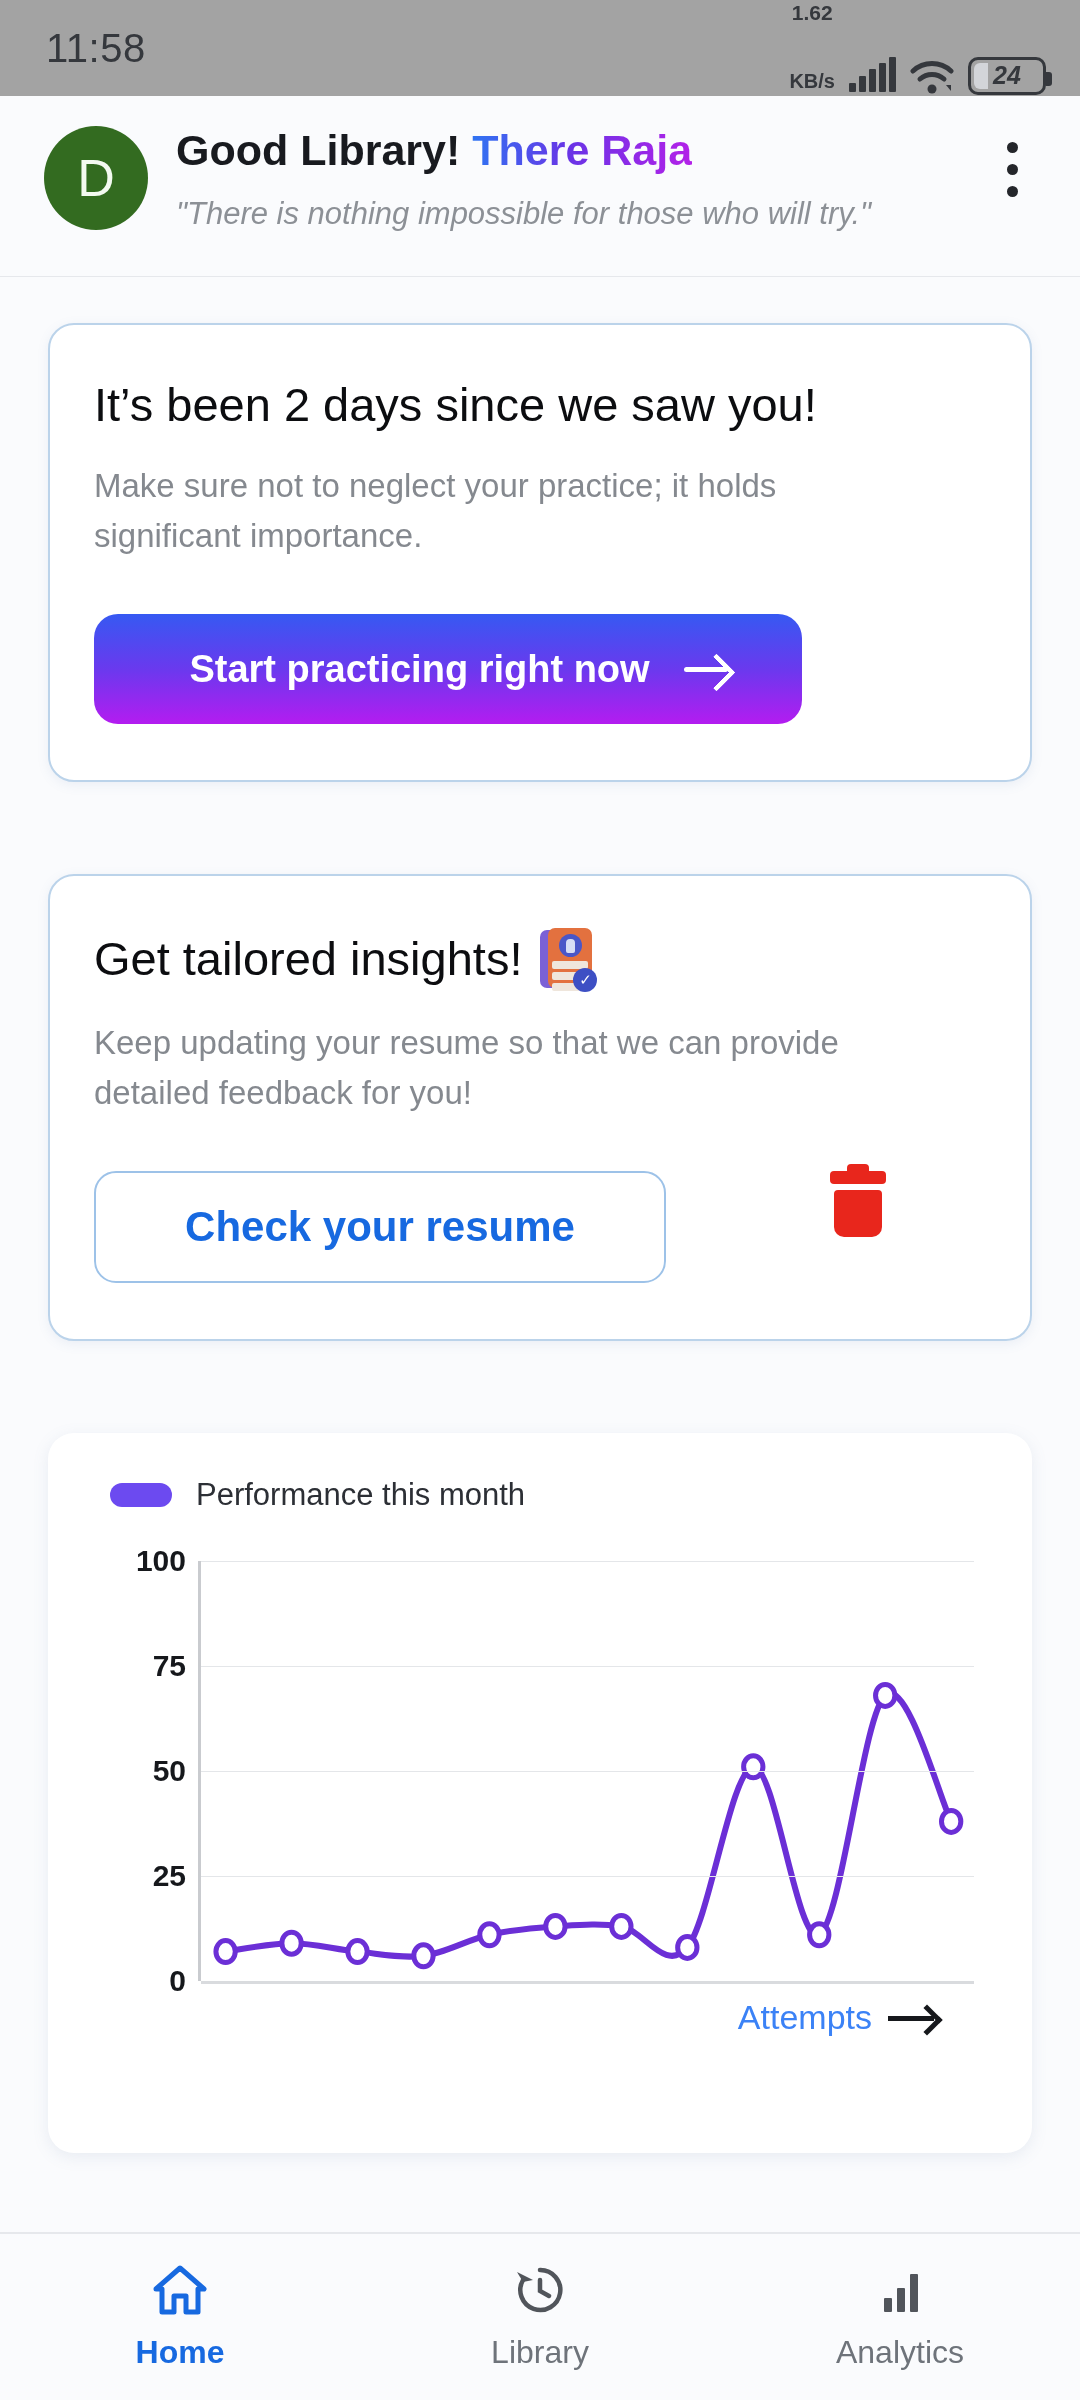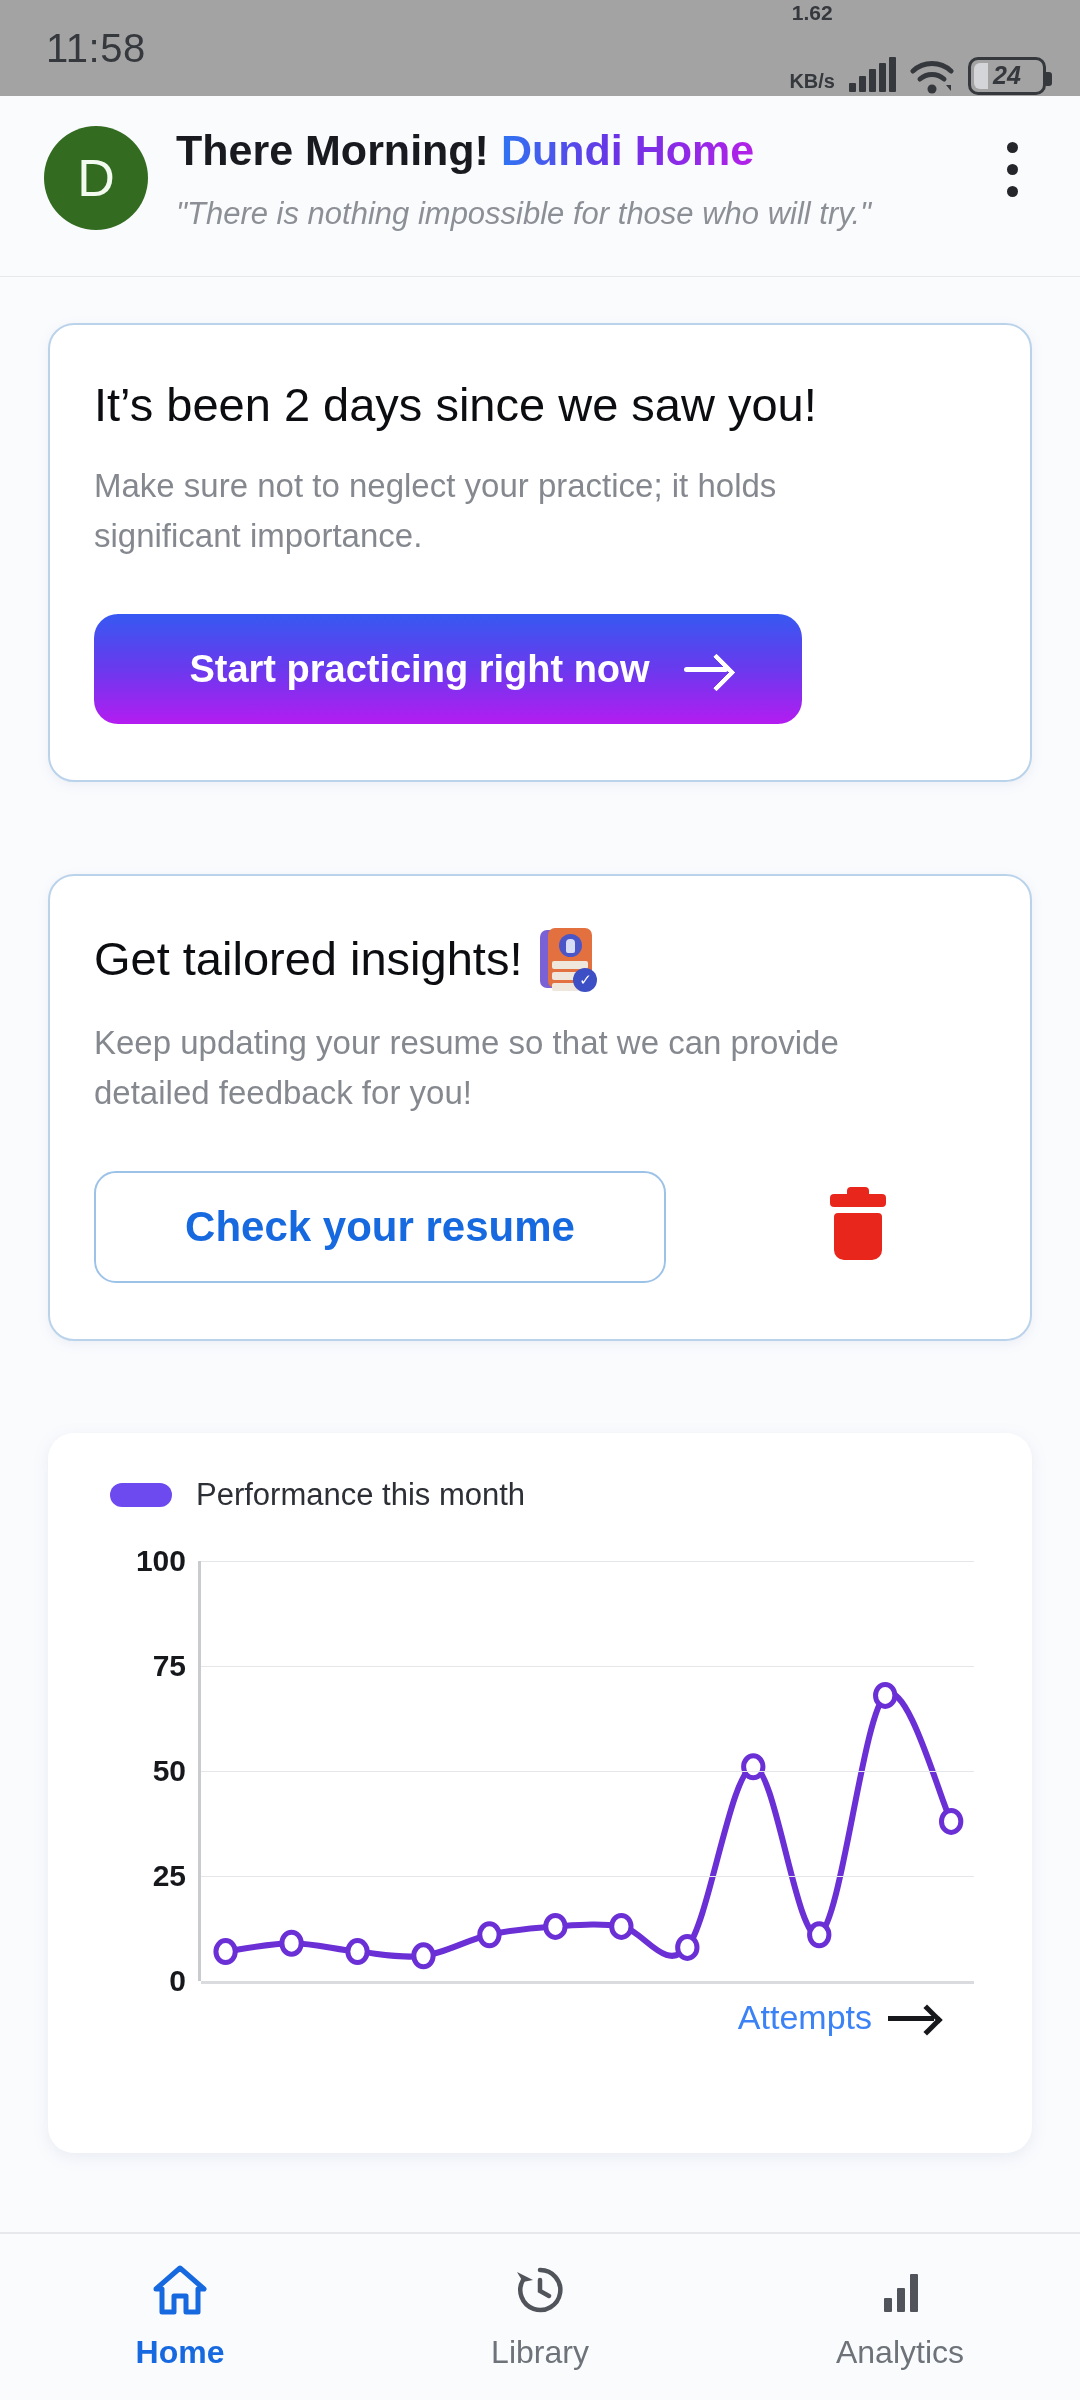--- a/index.html
+++ b/index.html
@@ -85,21 +85,21 @@
     font-family:"Liberation Sans", sans-serif;
     padding-left:25px;
   }
   .arrow-r{ width:48px; height:30px; position:relative; display:inline-block;}
   .arrow-r:before{content:""; position:absolute; left:0; top:13px; width:44px;height:5px;
                   background:#fff; border-radius:3px;}
   .arrow-r:after{content:""; position:absolute; right:2px; top:5px; width:22px;height:22px;
                  border-top:5px solid #fff; border-right:5px solid #fff;
                  transform:rotate(45deg); border-radius:2px;}
 
-  .row-actions{ margin-top:54px; display:flex; align-items:center; }
+  .row-actions{ margin-top:54px; display:flex; align-items:flex-start; }
   .btn-outline{
     height:112px; width:572px; border:2px solid #9DC2E8; border-radius:22px;
     background:#fff; color:#1769E0; font-size:42px; font-weight:bold;
     display:flex; align-items:center; justify-content:center;
     font-family:"Liberation Sans", sans-serif;
   }
   .trash{ margin-left:164px; width:56px; height:66px; position:relative;}
   .trash .lid{ position:absolute; top:0; left:0; width:56px; height:13px;
                background:#E8261C; border-radius:4px;}
   .trash .lid:before{content:""; position:absolute; left:17px; top:-7px;
@@ -192,22 +192,22 @@
       <div class="batt-fill"></div>
       <span>24</span>
     </div>
   </div>
 </div>
 
 <div class="header">
   <div class="avatar">D</div>
   <div class="head-text">
     <div class="greet">
-      <span>There Morning!</span>
-      <span class="name">Dundi Home</span>
+      <span>Good Library!</span>
+      <span class="name">There Raja</span>
     </div>
     <div class="quote">"There is nothing impossible for those who will try."</div>
   </div>
   <div class="kebab">
     <i></i>
       <i></i>
       <i></i>
   </div>
 </div>
 

